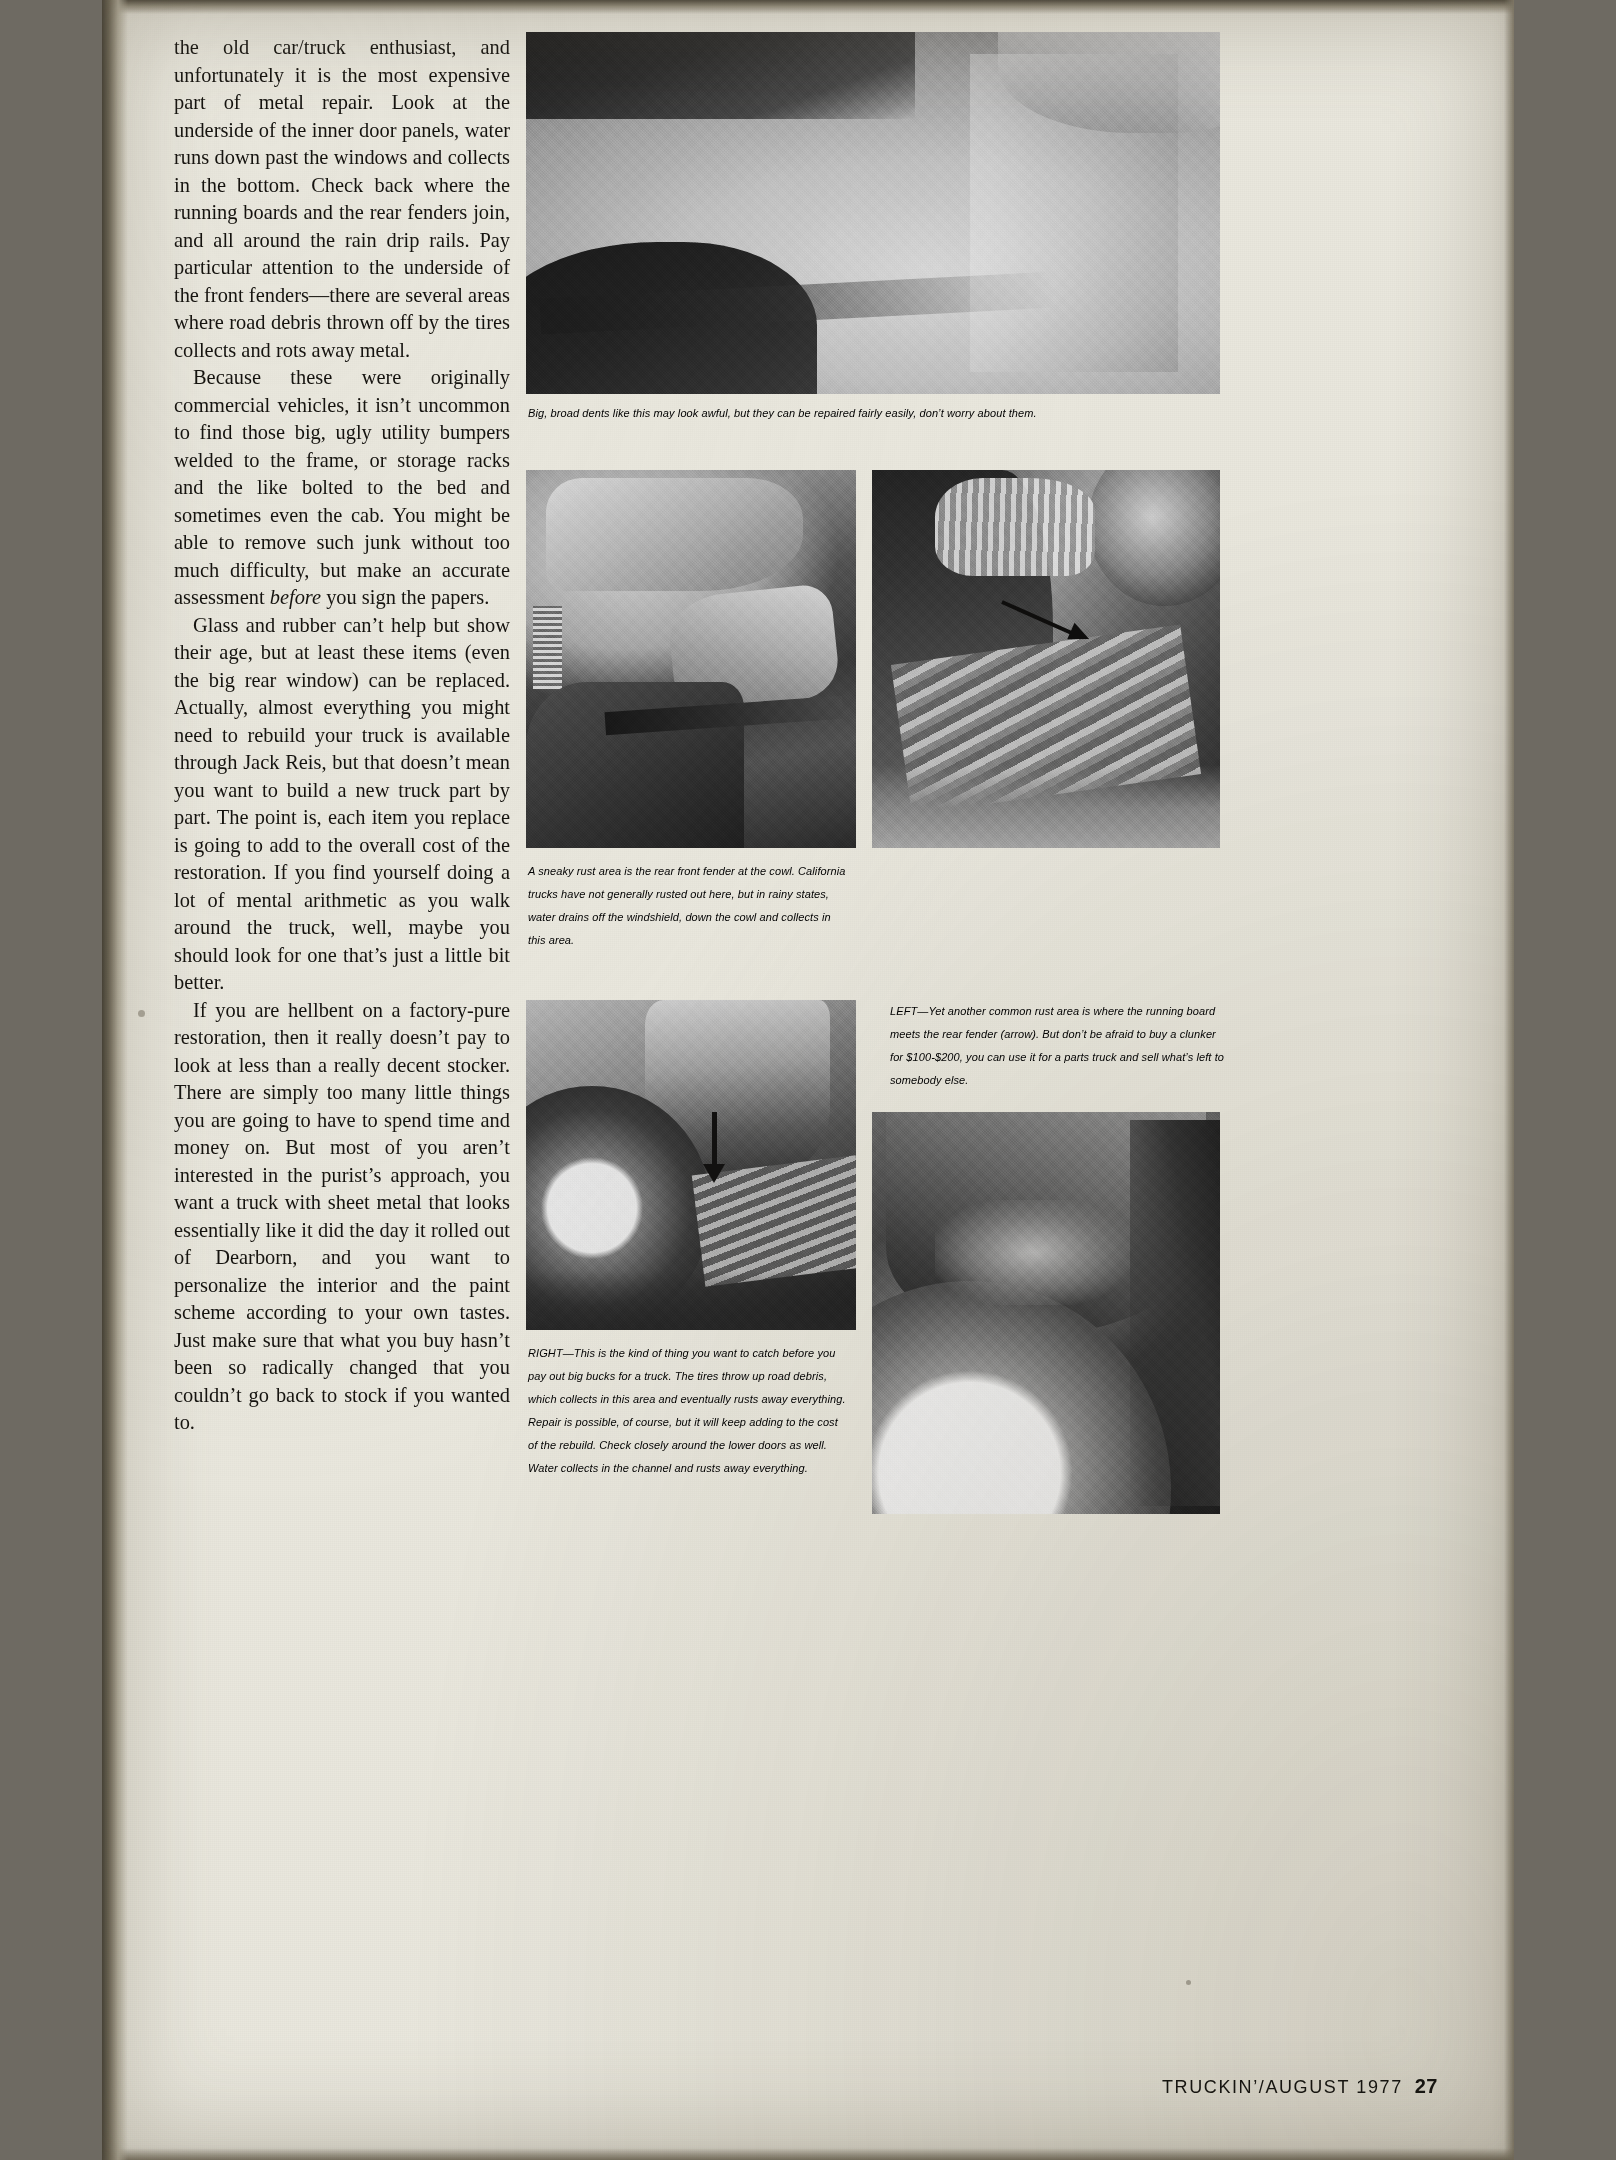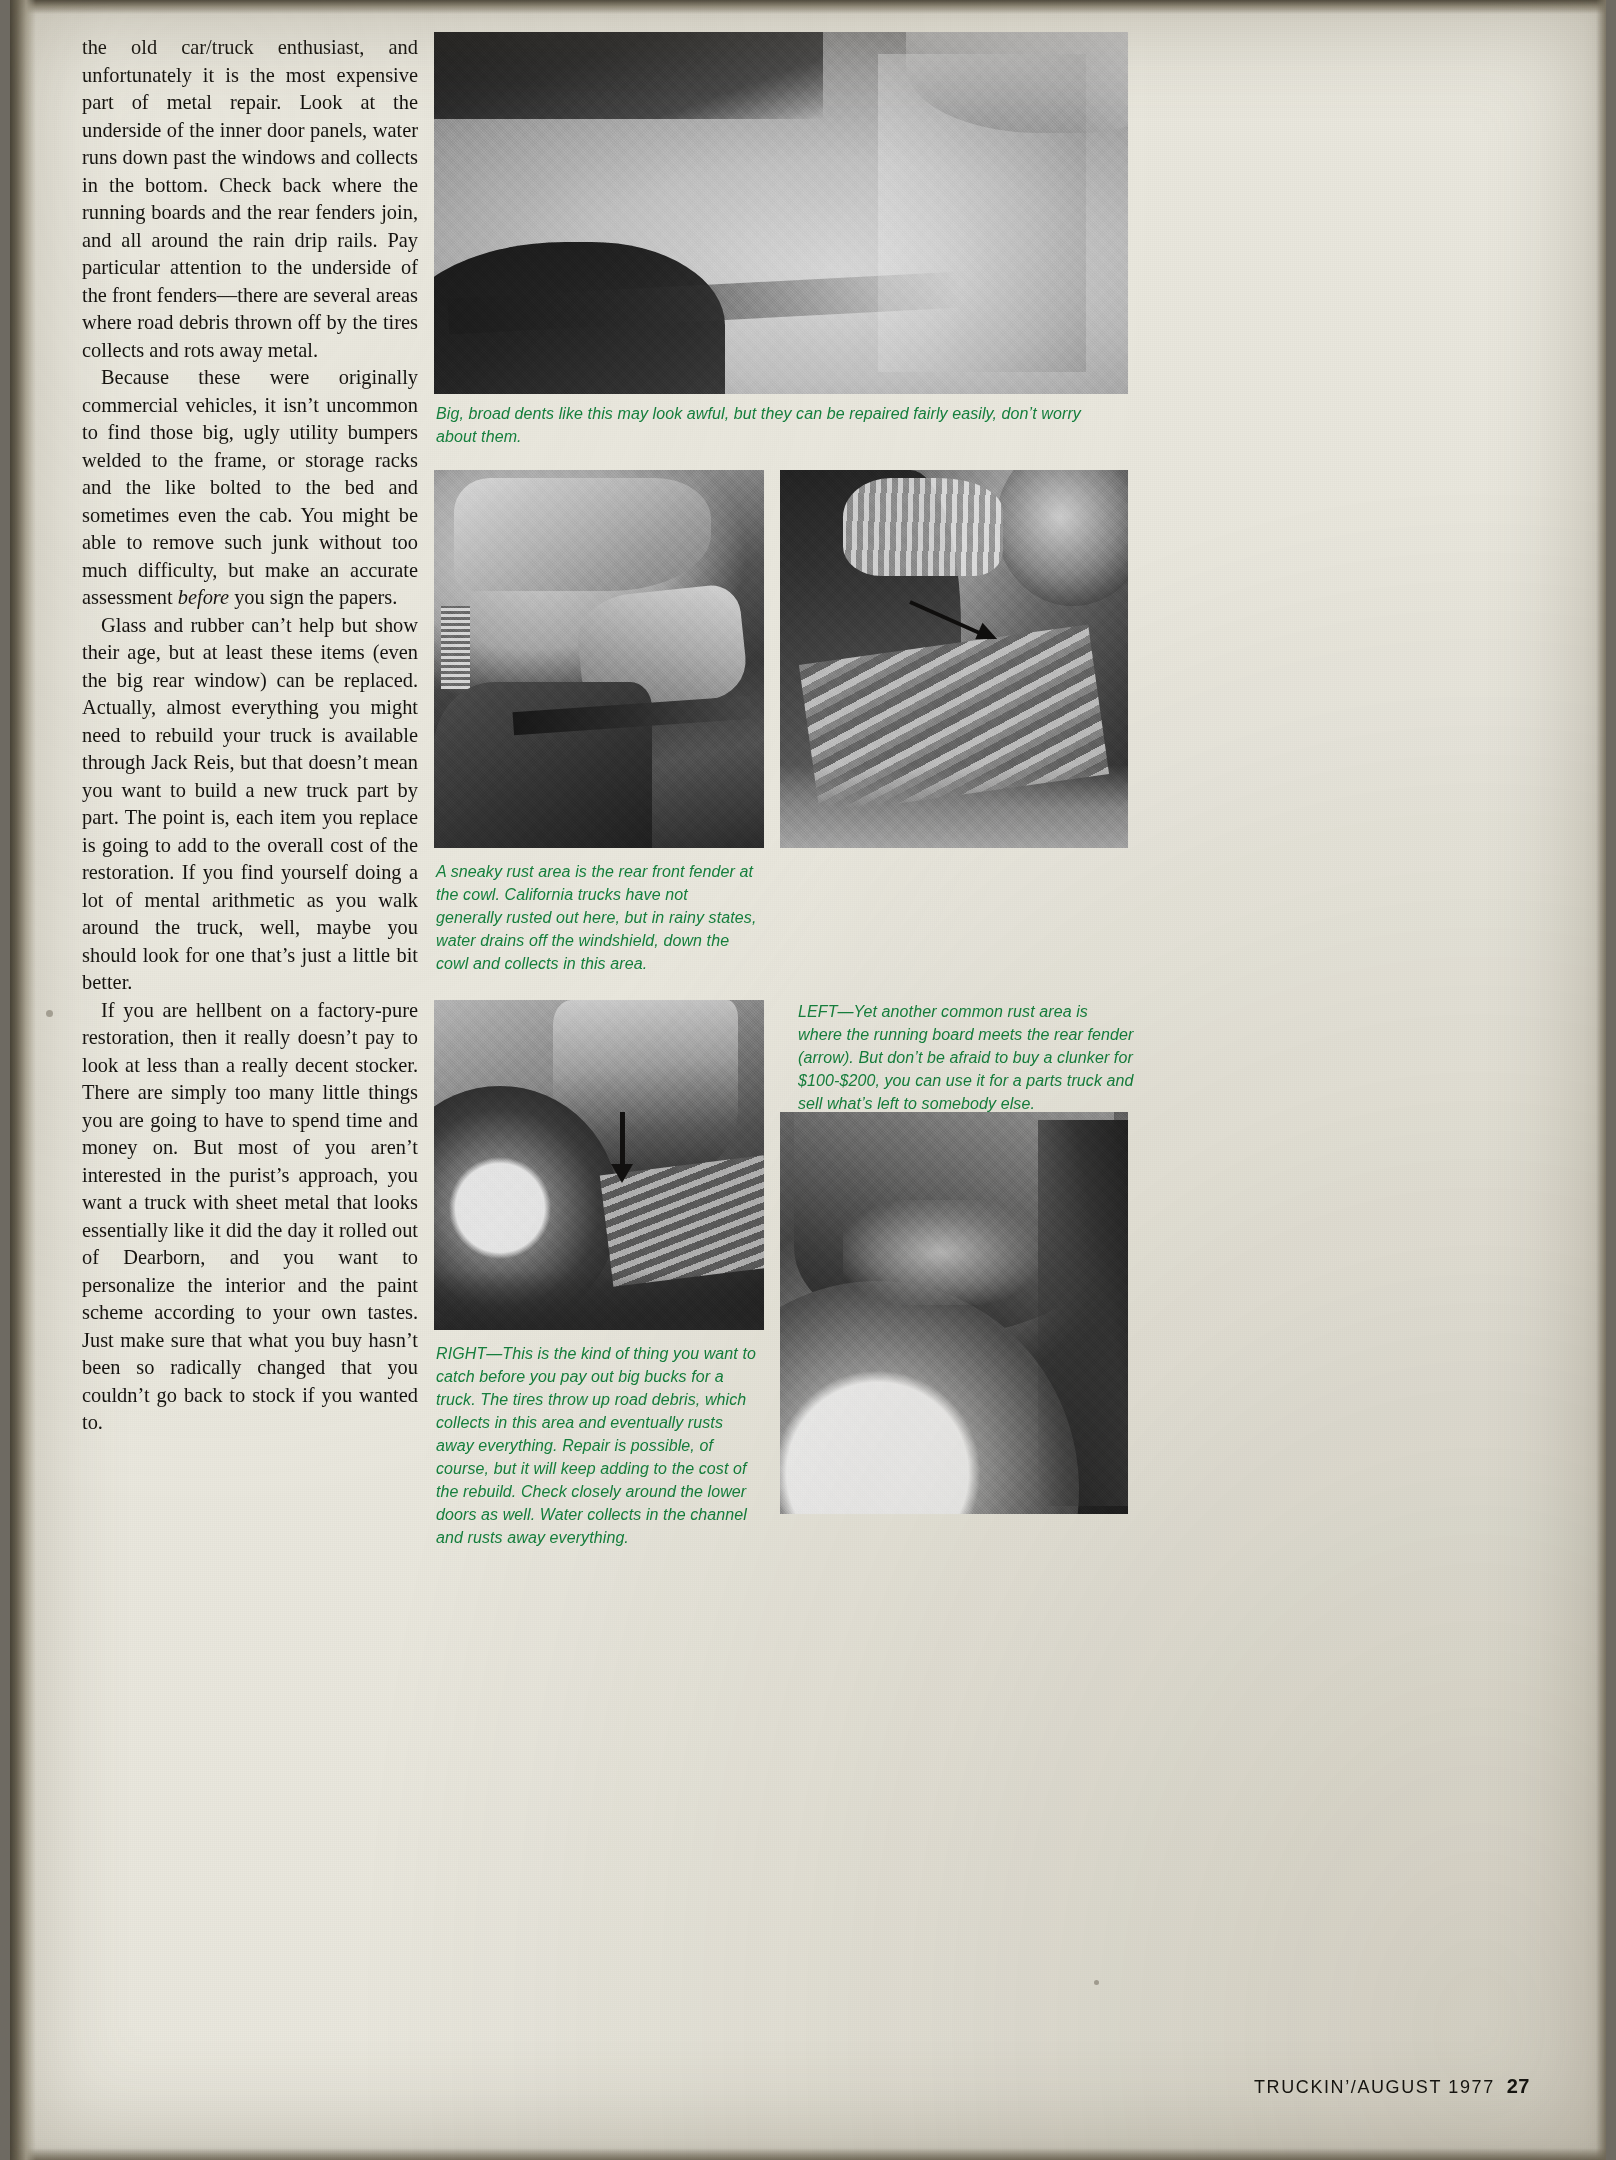--- a/index.html
+++ b/index.html
@@ -3,21 +3,21 @@
 <meta charset="utf-8">
 <title>Magazine Page Scan</title>
 <style>
   html, body {
     margin: 0;
     padding: 0;
     background: #6e6a62;
   }
   .page {
     position: relative;
-    width: 1596px;
+    width: 1412px;
     height: 2160px;
     margin: 0 auto;
     background: #e9e7dd;
     overflow: hidden;
     font-family: "Liberation Serif", "DejaVu Serif", serif;
     text-decoration: underline;
   }
   
   .grain {
     position: absolute;
@@ -301,23 +301,23 @@
     position: absolute; right: -8%; top: 2%; width: 34%; height: 96%;
     background: linear-gradient(260deg, #1c1b19 0%, #383632 44%, rgba(80,78,74,0) 100%);
   }
 
   
   .caption {
     position: absolute;
     z-index: 14;
     font-family: "Liberation Sans", "DejaVu Sans", sans-serif;
     font-style: italic;
-    font-size: 16px;
+    font-size: 11px;
     line-height: 23px;
-    color: #15803d;
+    color: #000000;
     letter-spacing: 0.1px;
   }
 
   
   .footer {
     position: absolute;
     z-index: 14;
     right: 76px;
     bottom: 62px;
     font-family: "Liberation Sans", "DejaVu Sans", sans-serif;

